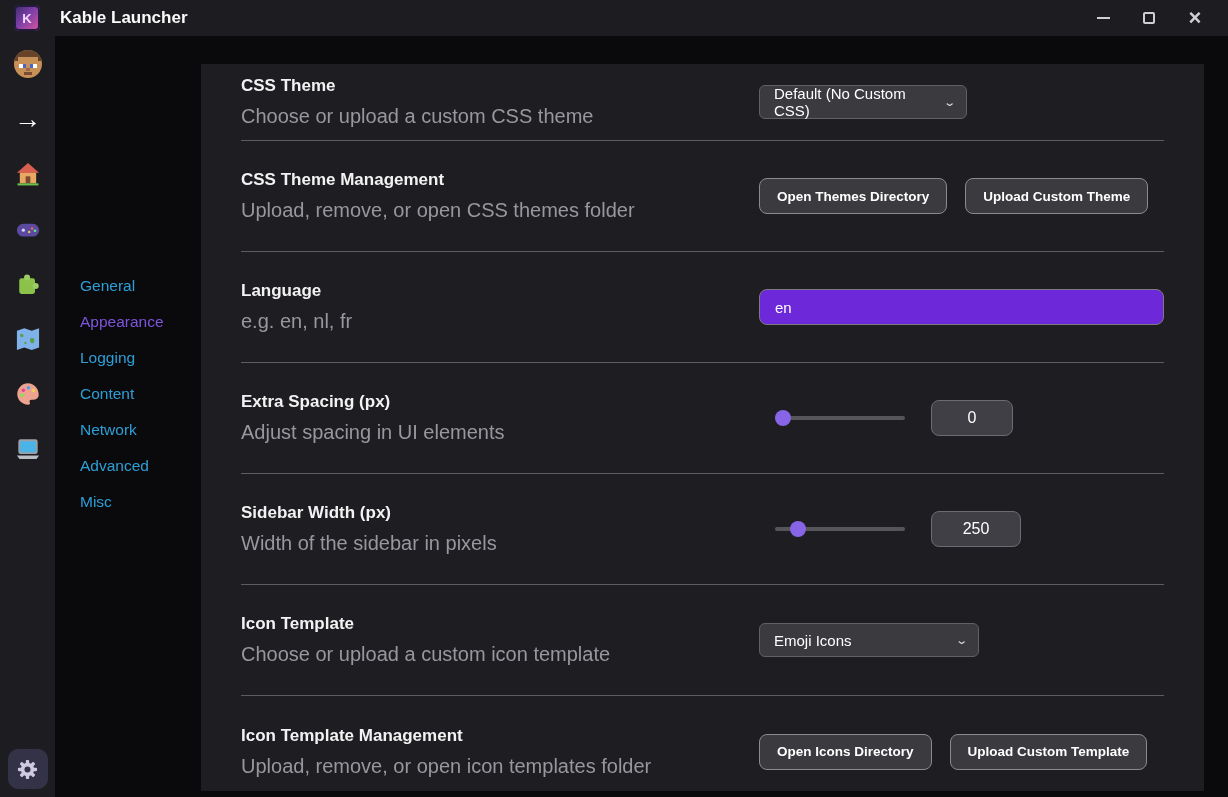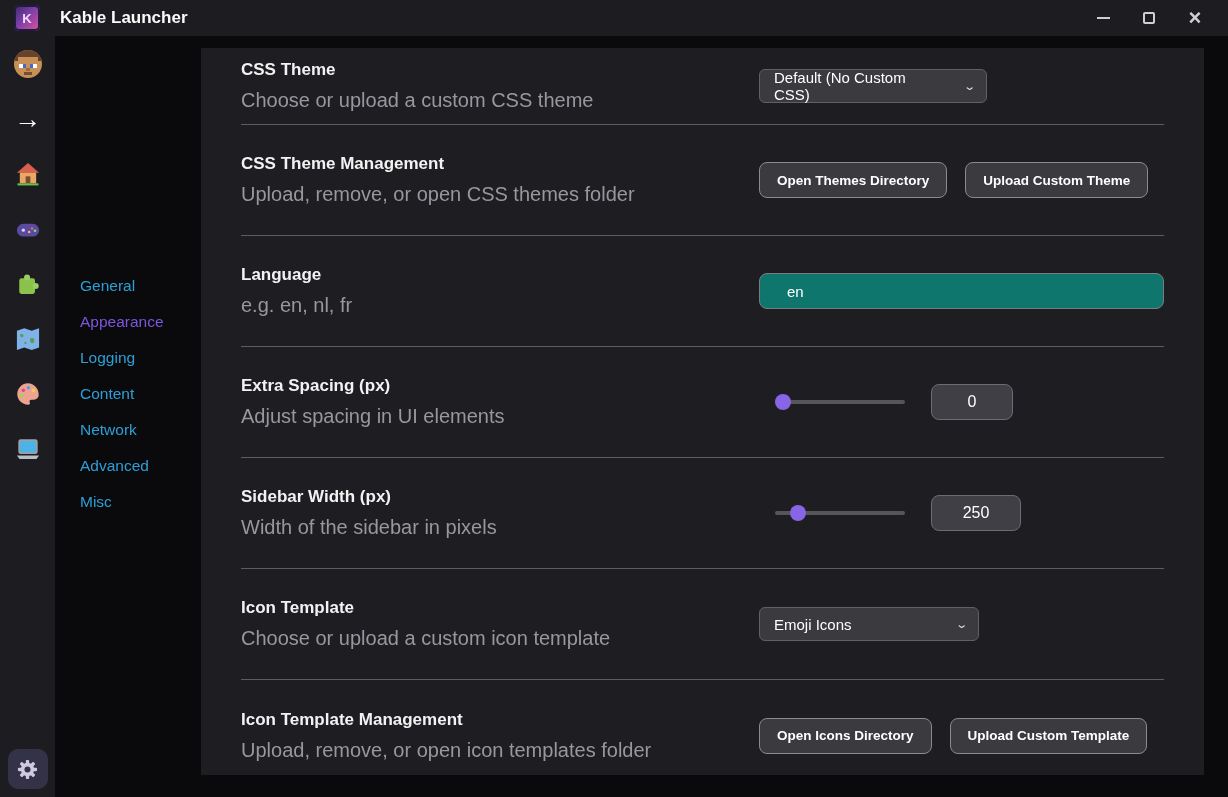--- a/index.html
+++ b/index.html
@@ -46,53 +46,53 @@
   .rail-settings svg { width:25px; height:25px; }
 
   
   .navcol { position:absolute; top:36px; left:55px; width:146px; height:761px; background:#0a0a0d; }
   .nav-list { position:absolute; top:241px; left:25px; display:flex; flex-direction:column; }
   .nav-item { font-size:15.5px; color:#2e9fd6; height:22px; margin-bottom:14px; cursor:pointer; }
   .nav-item.active { color:#7d55dd; }
 
   
   .panel {
-    position:absolute; left:201px; top:48px; width:1003px; height:727px;
+    position:absolute; left:201px; top:64px; width:1003px; height:727px;
     background:#1e1e22; padding:0 40px; overflow:hidden;
   }
   .row {
     display:flex; justify-content:space-between; align-items:center;
     height:111px; border-bottom:1px solid #5c5c61;
   }
   .row.first { height:77px; }
   .row.last { border-bottom:none; }
   .row-left { max-width:480px; }
   .row-title { font-size:17px; font-weight:bold; color:#f2f2f3; margin-bottom:9px; }
   .row-sub { font-size:20px; color:#97979d; }
   .row-right { width:405px; flex-shrink:0; display:flex; align-items:center; }
 
   .selectbox {
     height:34px; background:#3a3a3f; border:1px solid #606065; border-radius:6px;
     color:#ffffff; font-size:15px; display:flex; align-items:center;
     justify-content:space-between; padding:0 12px 0 14px; cursor:pointer;
   }
   .selectbox .chev { font-size:11px; color:#e0e0e0; margin-left:14px; transform:scaleX(1.4); }
-  .w-228 { width:228px;gap:12px; } .w-200 { width:220px; }
+  .w-228 { width:208px;gap:12px; } .w-200 { width:220px; }
 
   .btn {
     height:36px; background:#3a3a3f; border:1px solid #8a8a8f; border-radius:8px;
     color:#ffffff; font-weight:bold; font-size:13.5px; padding:0 17px;
     display:flex; align-items:center; white-space:nowrap; cursor:pointer;
     font-family:"Liberation Sans", sans-serif;
   }
   .btn + .btn { margin-left:18px; }
 
   .text-input {
-    width:405px; height:36px; background:#0f766e; border:1px solid #7b7b80; border-radius:8px;
-    color:#ffffff; font-size:15px; padding:0 27px;
+    width:405px; height:36px; background:#6d28d9; border:1px solid #7b7b80; border-radius:8px;
+    color:#ffffff; font-size:15px; padding:0 15px;
     font-family:"Liberation Sans", sans-serif;
   }
   .num-input {
     width:82px; height:36px; background:#3f3f45; border:1px solid #6b6b70; border-radius:8px;
     color:#ffffff; font-size:16px; text-align:center; margin-left:26px;
     font-family:"Liberation Sans", sans-serif;
   }
   .num-input.w-90 { width:90px; }
 
   .slider { position:relative; width:130px; height:16px; margin-left:16px; cursor:pointer; }

